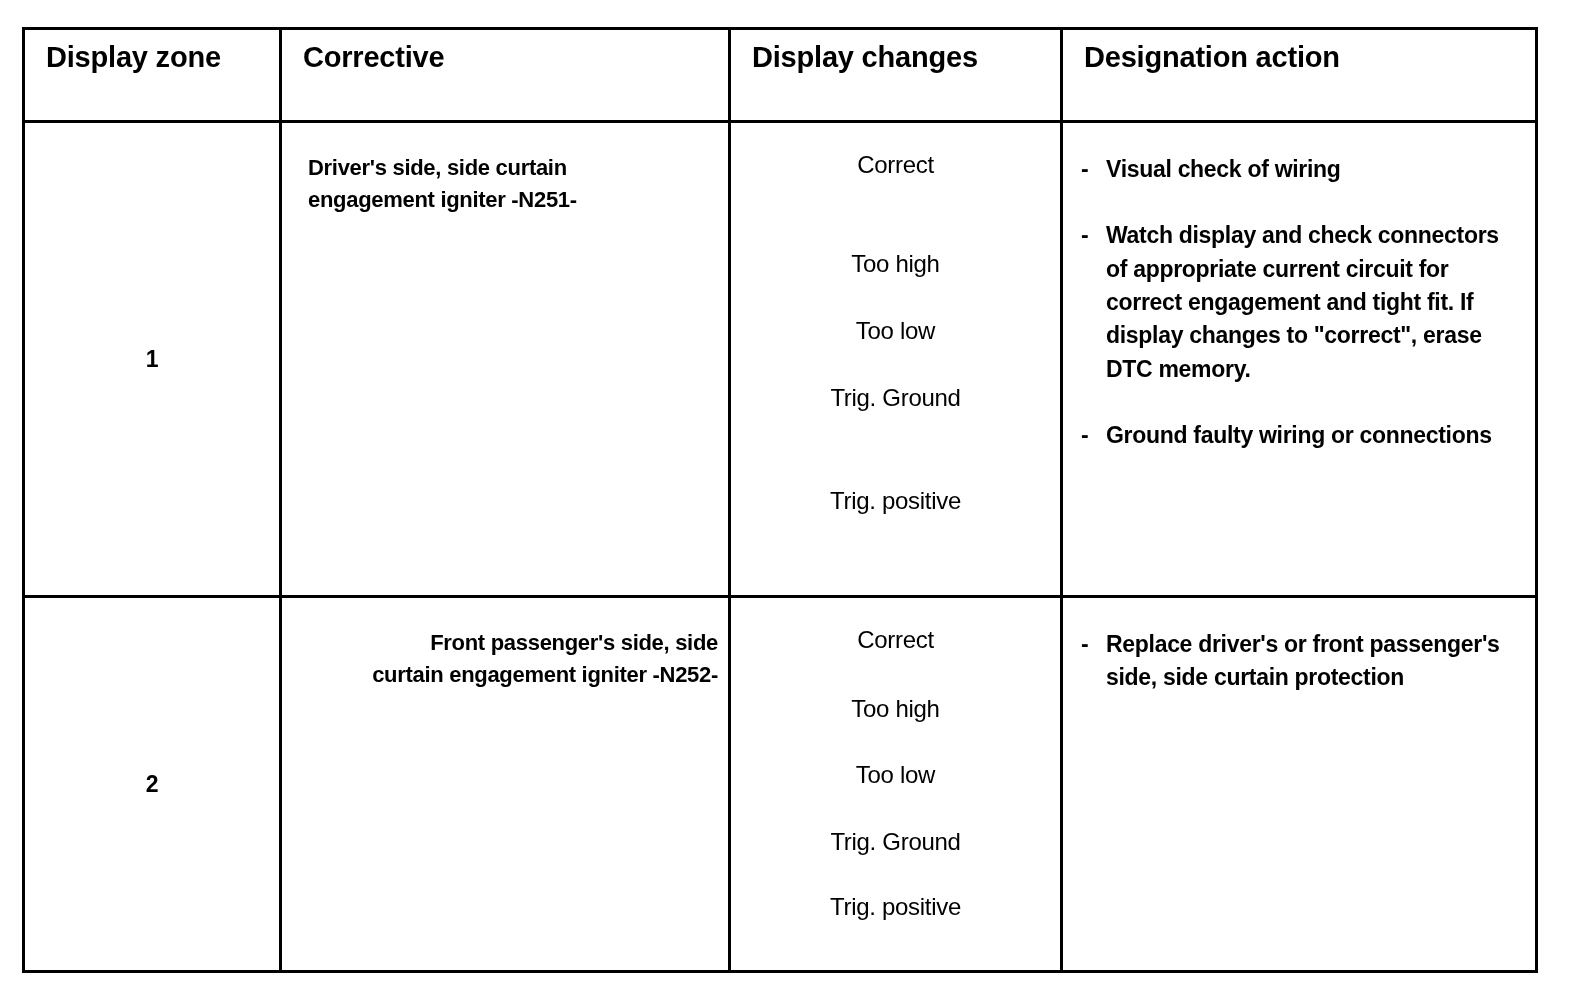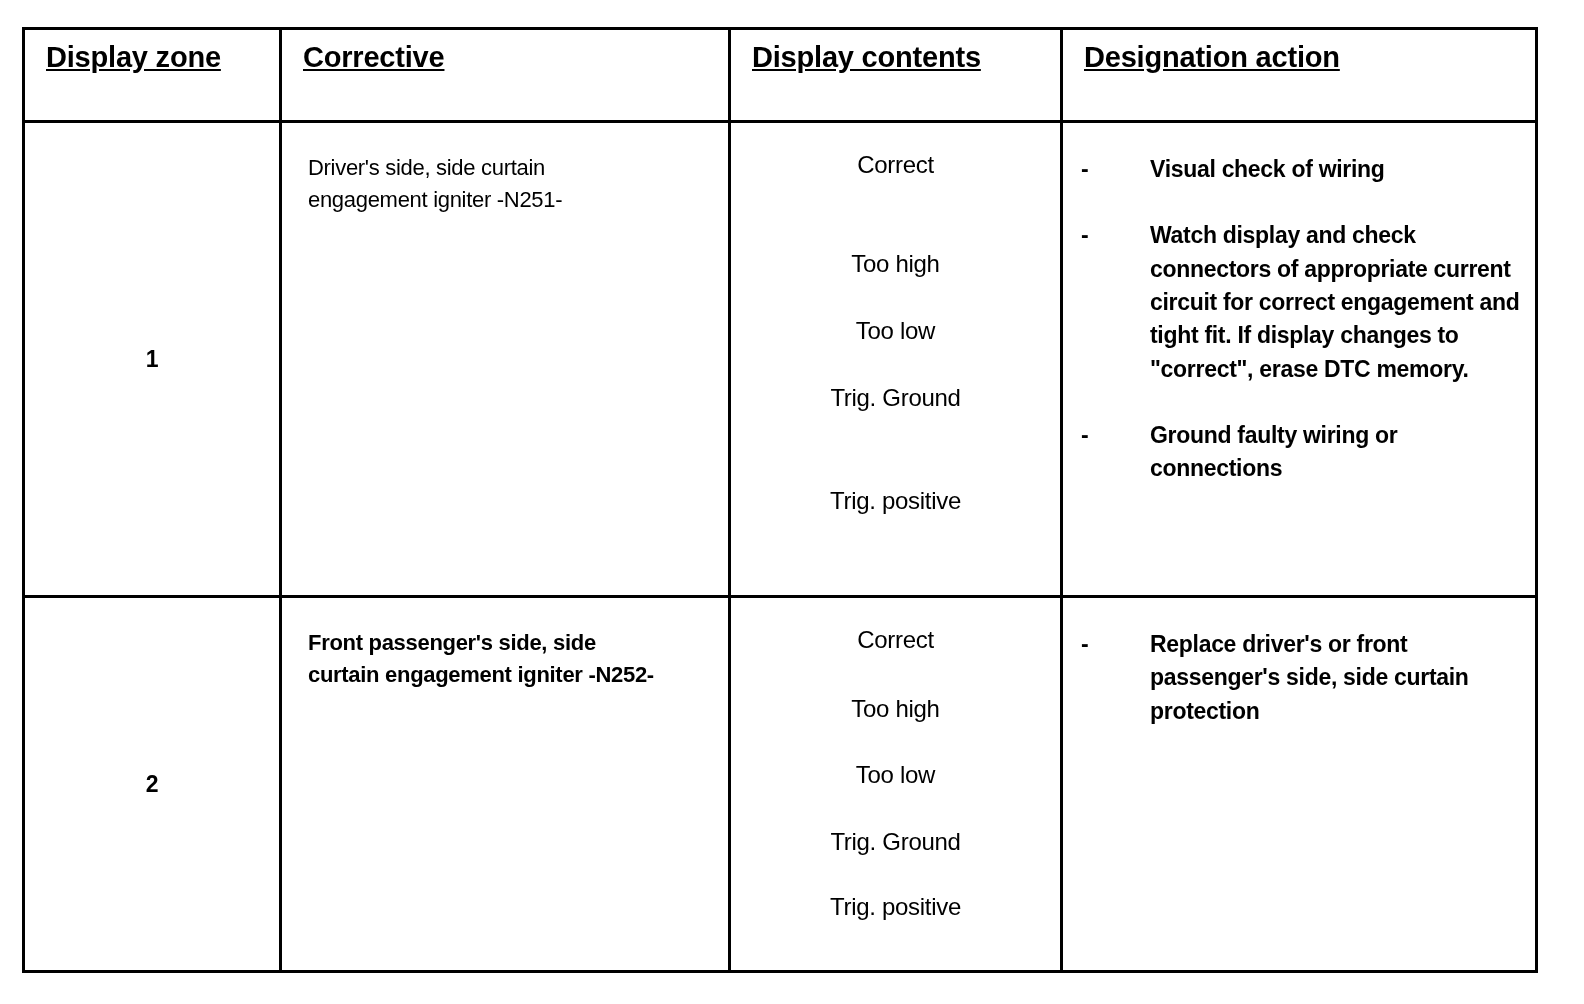--- a/index.html
+++ b/index.html
@@ -52,42 +52,42 @@
     border-bottom-width: 5px;
     text-align: left;
     font-weight: bold;
     font-size: 29px;
     line-height: 1;
     letter-spacing: -0.2px;
   }
   thead th .hcell {
     padding: 13px 12px 0 21px;
     white-space: nowrap;
-    text-decoration: underline;
   }
 
   
   td.zone-cell {
     text-align: center;
     vertical-align: middle;
     font-size: 23px;
     font-weight: bold;
     letter-spacing: -0.2px;
   }
 
   
   td.desig-cell {
     font-size: 22px;
     line-height: 1.45;
     letter-spacing: -0.3px;
   }
   .desig-inner {
     padding: 29px 10px 0 26px;
-  }
-  .desig-inner.is-bold { font-weight: bold; }
+    font-weight: bold;
+  }
+  .desig-inner.is-bold { font-weight: bold; text-align: right; }
 
   
   td.contents-cell {
     text-align: center;
     font-size: 24px;
     letter-spacing: -0.3px;
   }
   .contents-inner {
     padding-top: 28px;
   }
@@ -124,21 +124,20 @@
     margin-bottom: 33px;
   }
   .action-item:last-child { margin-bottom: 0; }
   .action-dash {
     flex: 0 0 auto;
     width: 25px;
     font-weight: bold;
   }
   .action-text {
     flex: 1 1 auto;
-    margin-left: 44px;
   }
 </style>
 </head>
 <body>
 
 <div id="page">
 
   <table class="fault-table">
     <colgroup>
       <col class="c-zone">
@@ -149,21 +148,21 @@
 
     <thead>
       <tr>
         <th>
           <div class="hcell">Display zone</div>
         </th>
         <th>
           <div class="hcell">Corrective</div>
         </th>
         <th>
-          <div class="hcell">Display contents</div>
+          <div class="hcell">Display changes</div>
         </th>
         <th>
           <div class="hcell">Designation action</div>
         </th>
       </tr>
     </thead>
 
     <tbody>
 
       <tr style="height:475px;">

